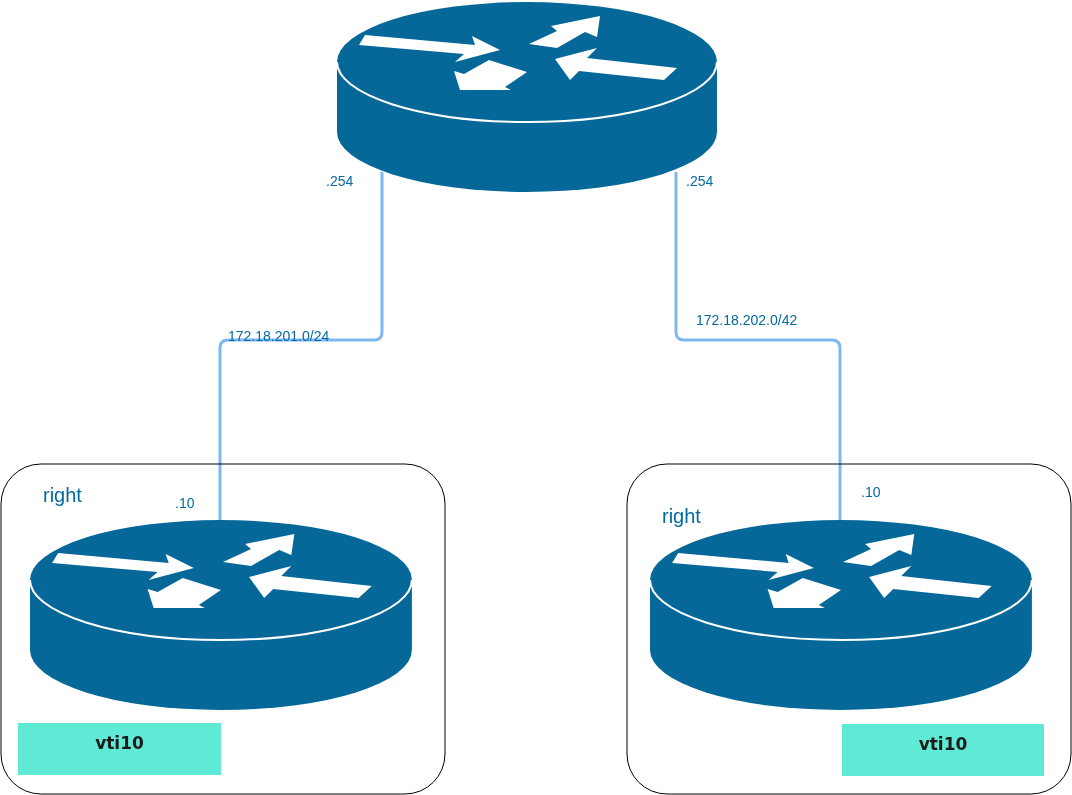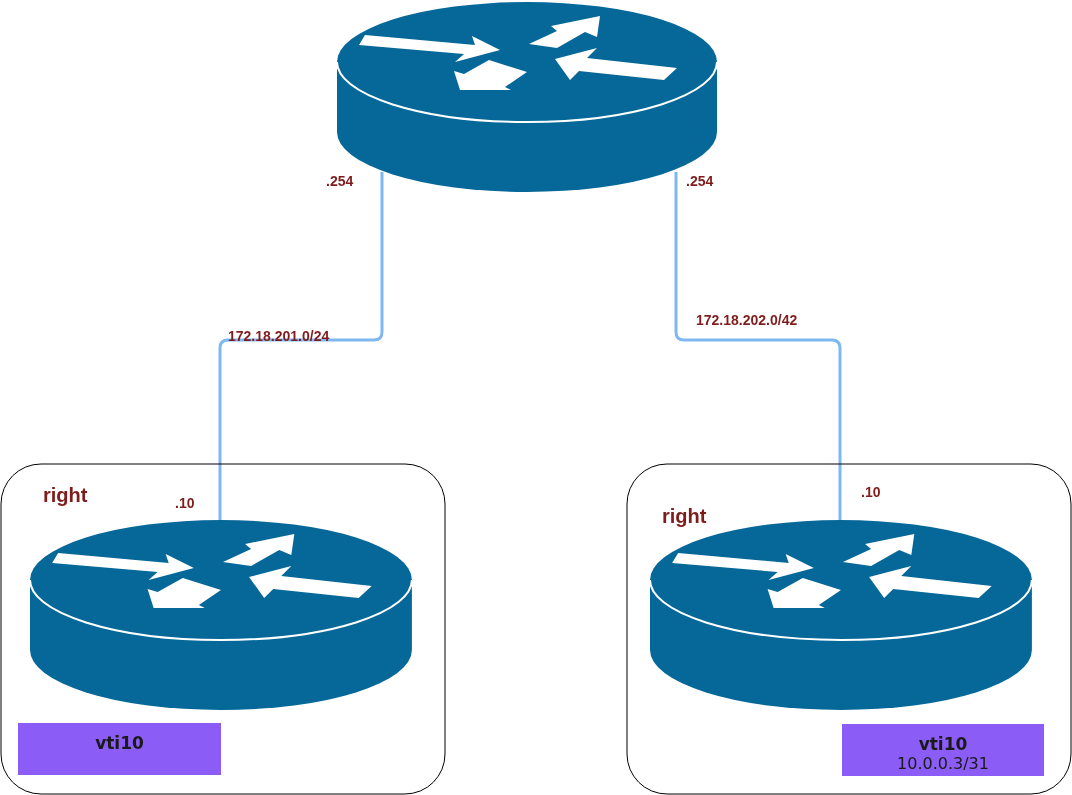--- a/index.html
+++ b/index.html
@@ -1,21 +1,21 @@
 <!DOCTYPE html>
 <html><head>
   <meta charset="utf-8">
   <style>
     html, body { margin: 0; padding: 0; background: #ffffff; }
     body { width: 1072px; height: 795px; position: relative; overflow: hidden; font-family: "Liberation Sans", sans-serif; }
     svg.canvas { position: absolute; left: 0; top: 0; }
-    .lbl { position: absolute; font-family: "Liberation Sans", sans-serif; font-weight: bold; color: #7f1d1d; white-space: nowrap; }
+    .lbl { position: absolute; font-family: "Liberation Sans", sans-serif; font-weight: normal; color: #0369a1; white-space: nowrap; }
     .lbl.small { font-size: 14px; }
     .lbl.name { font-size: 20px; }
-    .ifbox { position: absolute; background: #8b5cf6; text-align: center; font-family: "DejaVu Sans", sans-serif; color: #1a1a1a; }
+    .ifbox { position: absolute; background: #5eead4; text-align: center; font-family: "DejaVu Sans", sans-serif; color: #1a1a1a; }
     .ifbox .ifname { font-weight: bold; font-size: 17px; line-height: 20px; margin-top: 10px; }
     .ifbox .ifaddr { font-size: 16px; line-height: 20px; }
   </style>
 </head>
 <body>
 
 <svg class="canvas" width="1072" height="795" viewBox="0 0 1072 795">
   <defs>
     <g id="router-shape">
 
@@ -55,14 +55,13 @@
 <div class="lbl name" style="left:43px; top:484px;">right</div>
 <div class="lbl small" style="left:175px; top:495px;">.10</div>
 <div class="lbl name" style="left:662px; top:505px;">right</div>
 <div class="lbl small" style="left:861px; top:484px;">.10</div>
 
 <div class="ifbox" style="left:18px; top:723px; width:203px; height:52px;">
   <div class="ifname">vti10</div>
 </div>
 <div class="ifbox" style="left:842px; top:724px; width:202px; height:52px;">
   <div class="ifname">vti10</div>
-  <div class="ifaddr">10.0.0.3/31</div>
 </div>
 
 </body></html>

